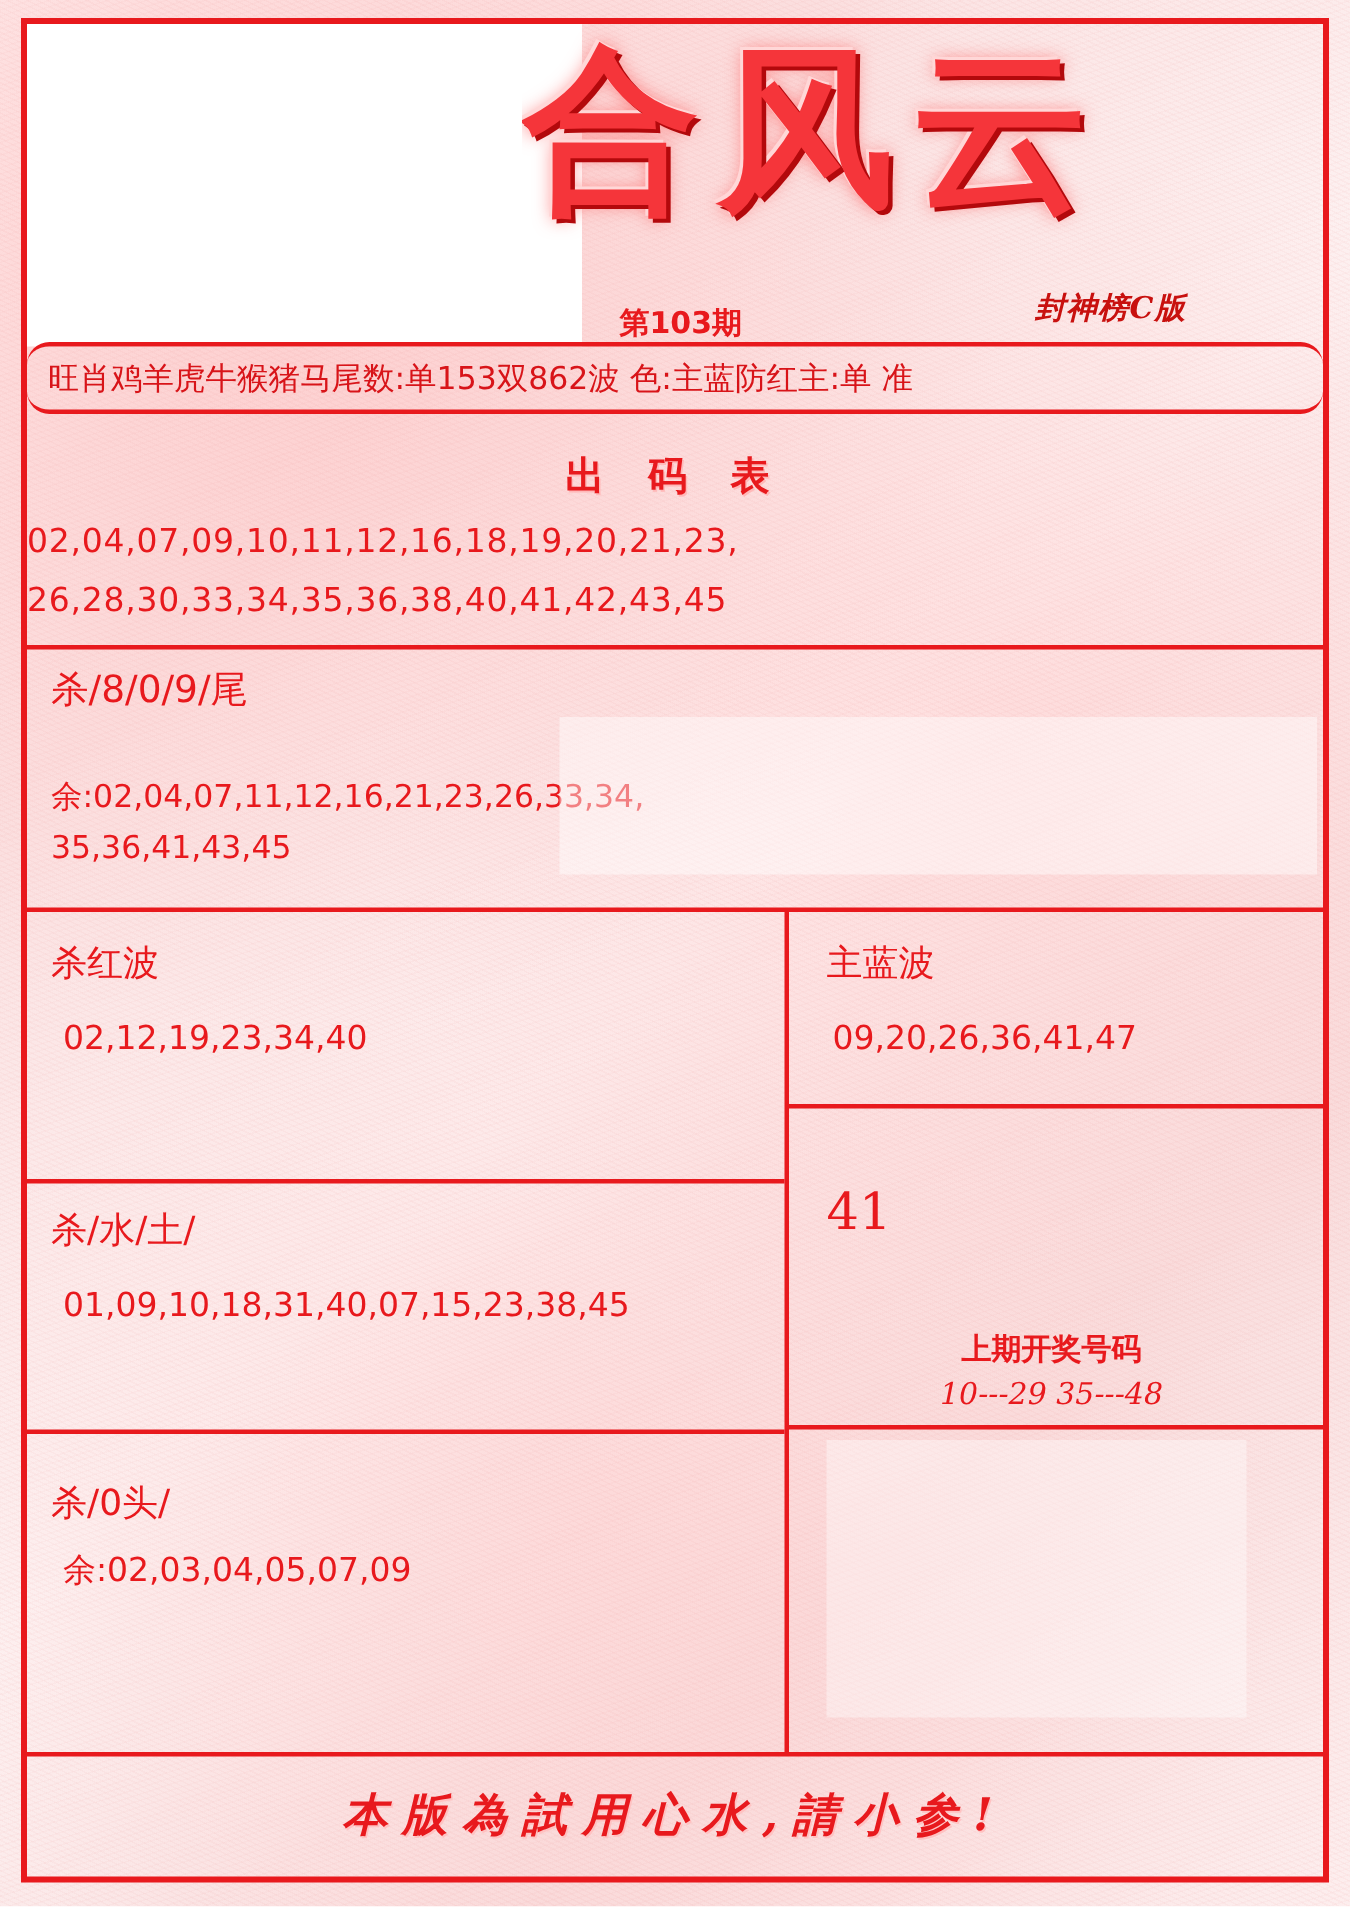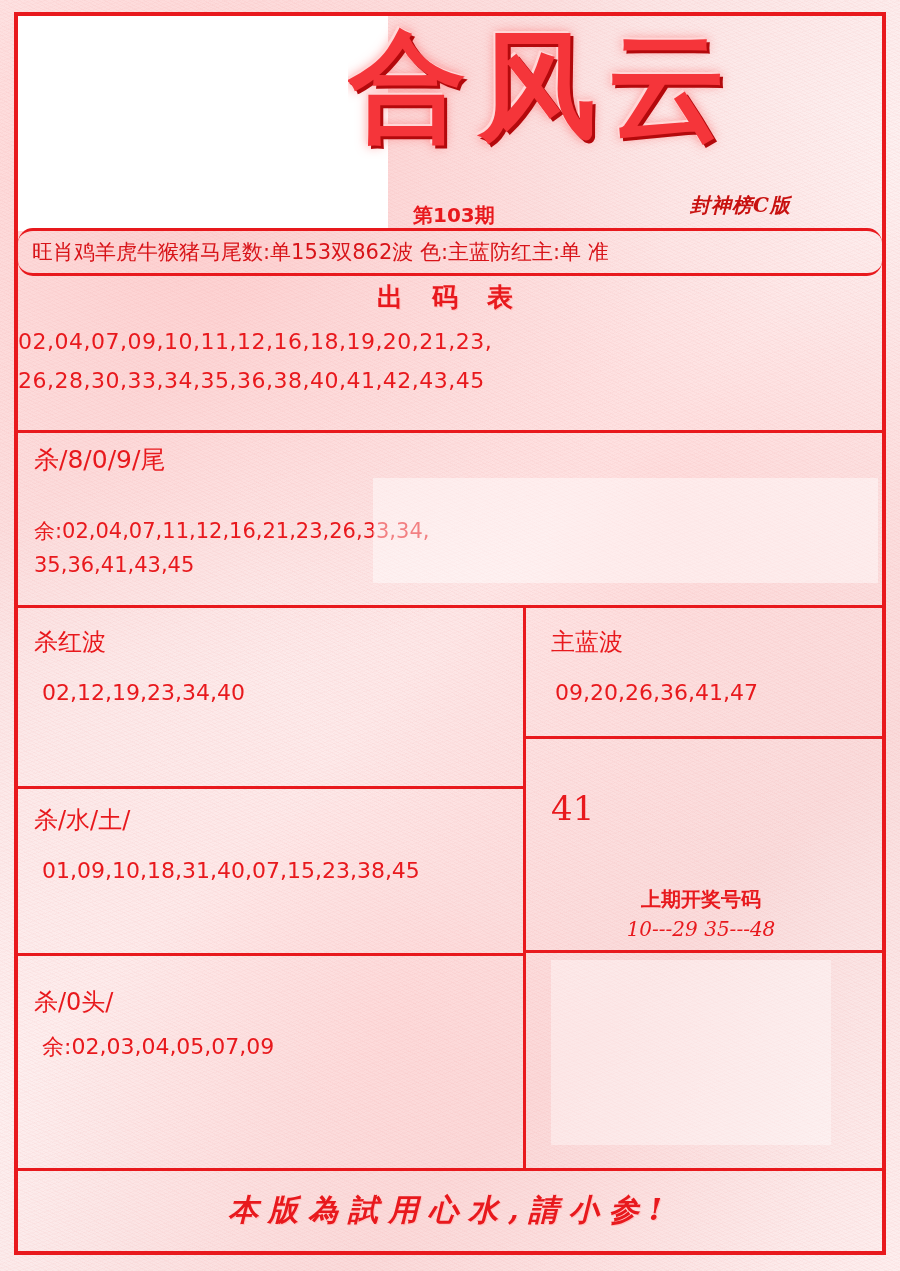--- a/index.html
+++ b/index.html
@@ -134,21 +134,21 @@
     position: absolute;
     left: 18px;
     top: 276px;
     width: 864px;
     height: 157px;
     border-bottom: 3px solid #e8191d;
     box-sizing: border-box;
   }
   .codes-title {
     text-align: center;
-    margin-top: 4px;
+    margin-top: 24px;
     font-family: "DejaVu Serif", serif;
     font-weight: bold;
     font-size: 26px;
     letter-spacing: 10px;
     color: #e8191d;
     text-shadow: 1px 1px 0 #ffb9b9;
   }
   .codes-line {
     margin-top: 14px;
     font-size: 22px;

